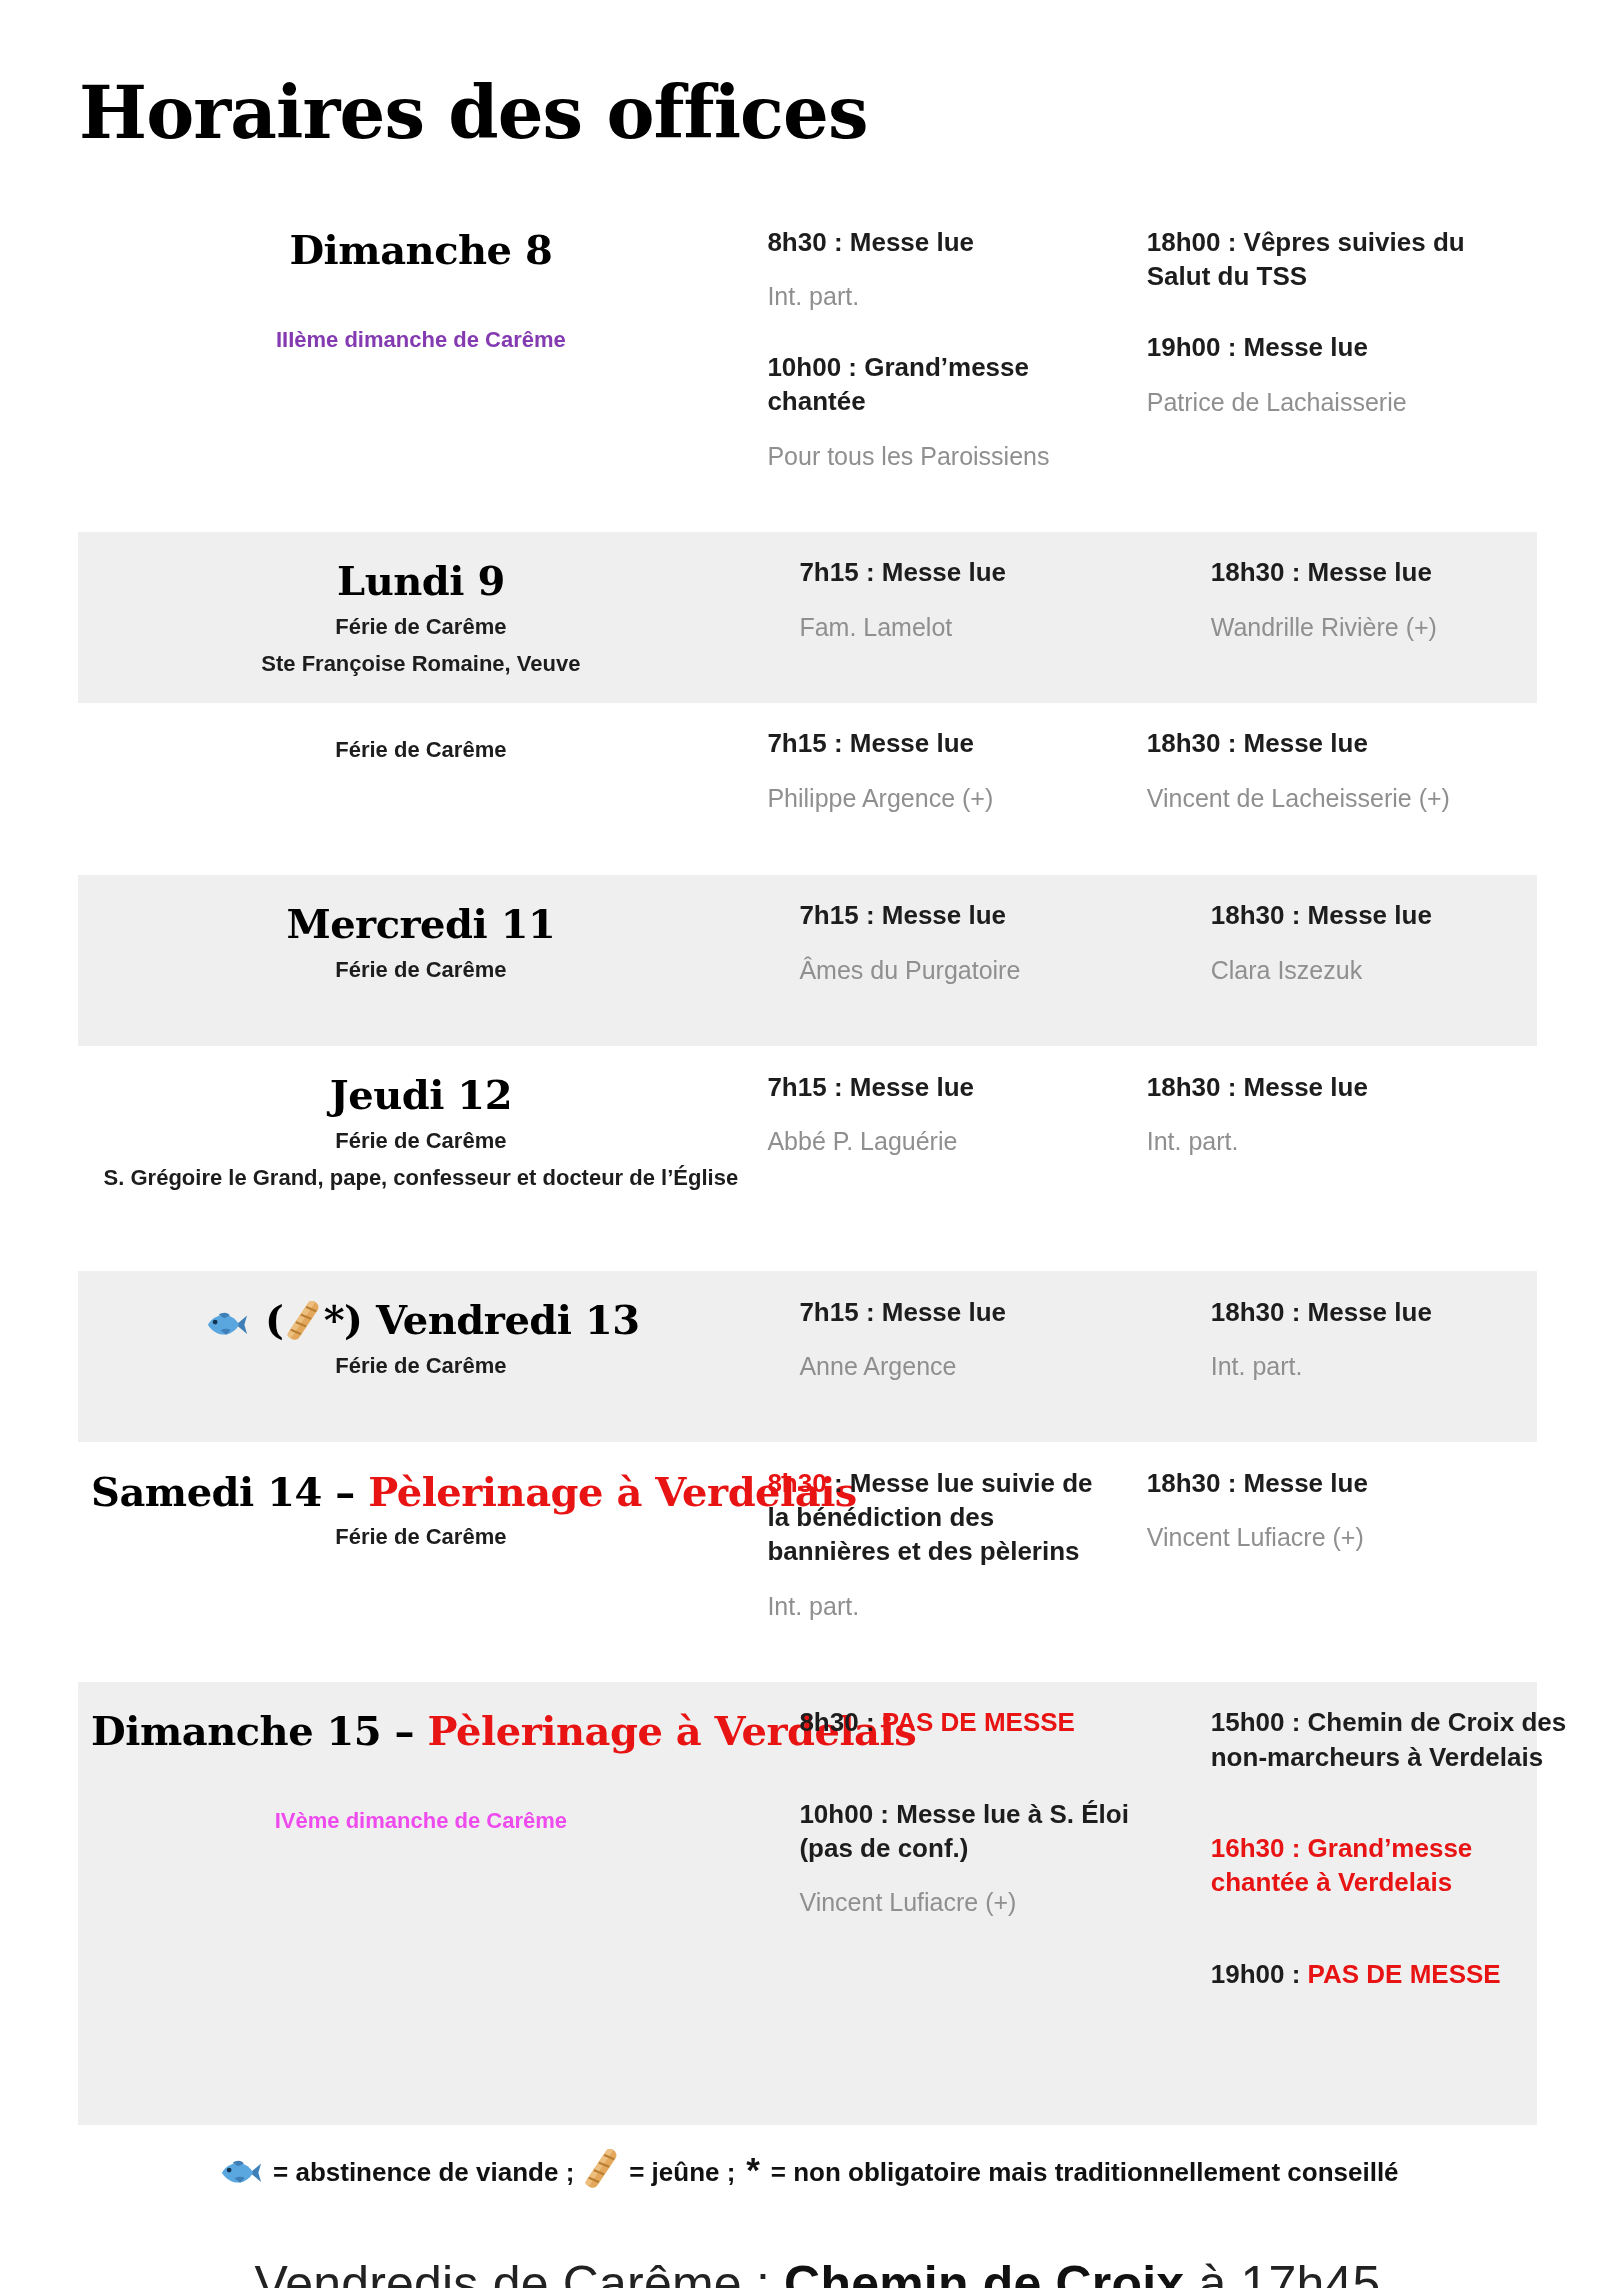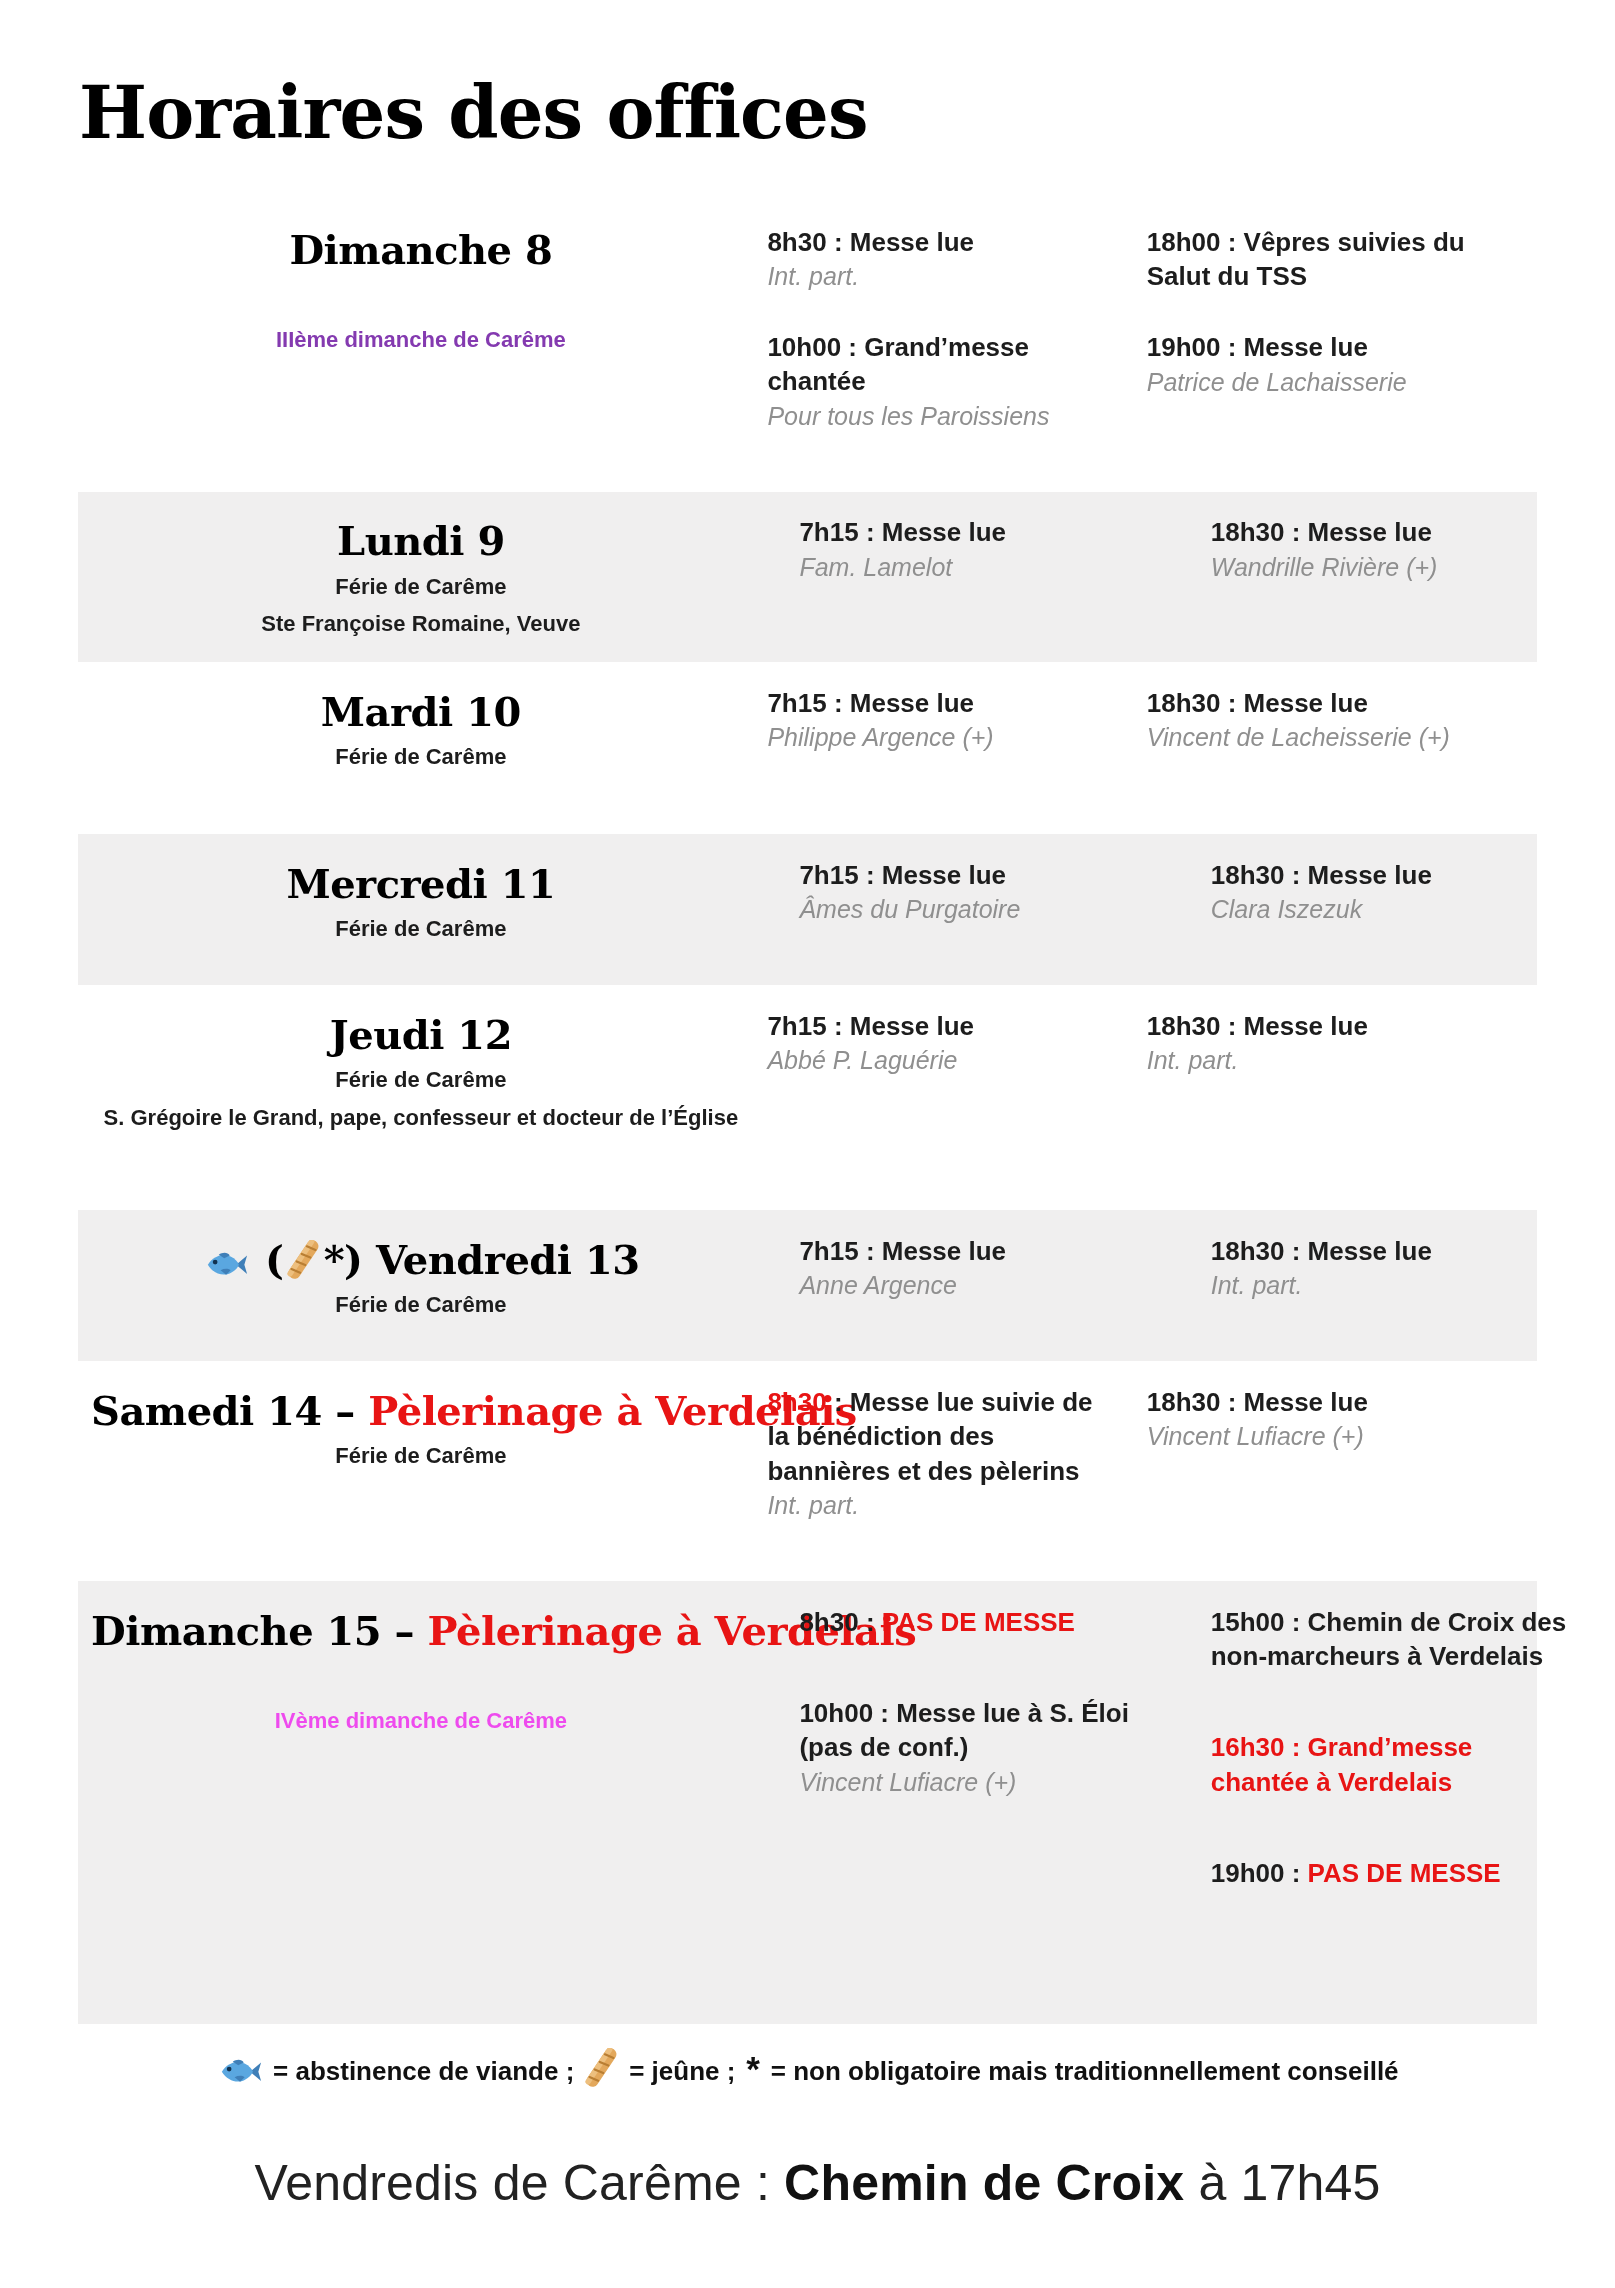--- a/index.html
+++ b/index.html
@@ -46,22 +46,22 @@
     font-weight:700;font-size:22px;line-height:1.45;
     color:var(--text,#1d1d1d);margin-top:5.5px;
   }
   .day-sub.spaced{margin-top:50px;}
   .entries-cell{padding:1.8px 26px 0 3.7px;}
   .entries-cell.col-1{padding-right:33px;}
   .entry{margin:0 0 37px 0;}
   .row-8 .entry{margin-bottom:57px;}
   .time-line{font-weight:700;font-size:26px;line-height:1.32;color:var(--text,#1d1d1d);}
   .intention{
-    font-style:italic;font-weight:400;font-size:25px;line-height:1.32;
-    color:var(--muted,#8f8f8f);margin-top:1px;
+    font-weight:400;font-size:25px;line-height:1.32;
+    color:var(--muted,#8f8f8f);margin-top:21px;
   }
   .red{color:var(--red,#e81414);}
   .purple{color:var(--purple,#843ab0);}
   .magenta{color:var(--magenta,#ee4bee);}
   .inline-icon{display:inline-block;vertical-align:-5.5px;line-height:0;margin:0 3.7px;}
   .legend{
     margin-top:24px;text-align:center;
     font-weight:600;font-size:26px;color:#111;
   }
   .legend .inline-icon{vertical-align:-7.4px;}
@@ -119,21 +119,20 @@
         </div>
         <div class="cell entries-cell col-1">
           <div class="entry">
             <div class="time-line"><span>18h30 : Messe lue</span></div>
             <div class="intention">Wandrille Rivière (+)</div>
           </div>
         </div>
       </div>
       <div class="row row-3">
         <div class="cell day-cell">
-          <div class="day-title"><span class="seg">Mardi 10</span></div>
           <div class="day-sub">Férie de Carême</div>
         </div>
         <div class="cell entries-cell col-0">
           <div class="entry">
             <div class="time-line"><span>7h15 : Messe lue</span></div>
             <div class="intention">Philippe Argence (+)</div>
           </div>
         </div>
         <div class="cell entries-cell col-1">
           <div class="entry">

